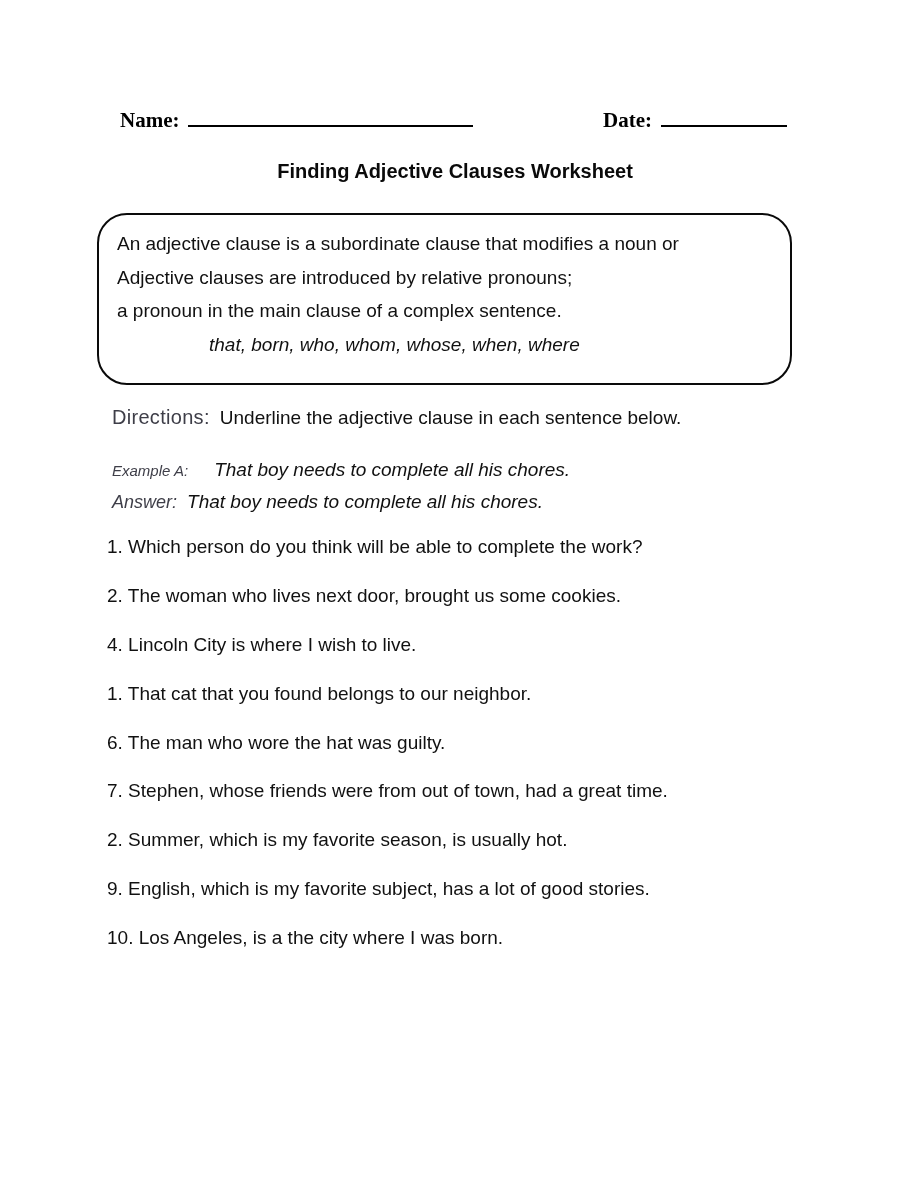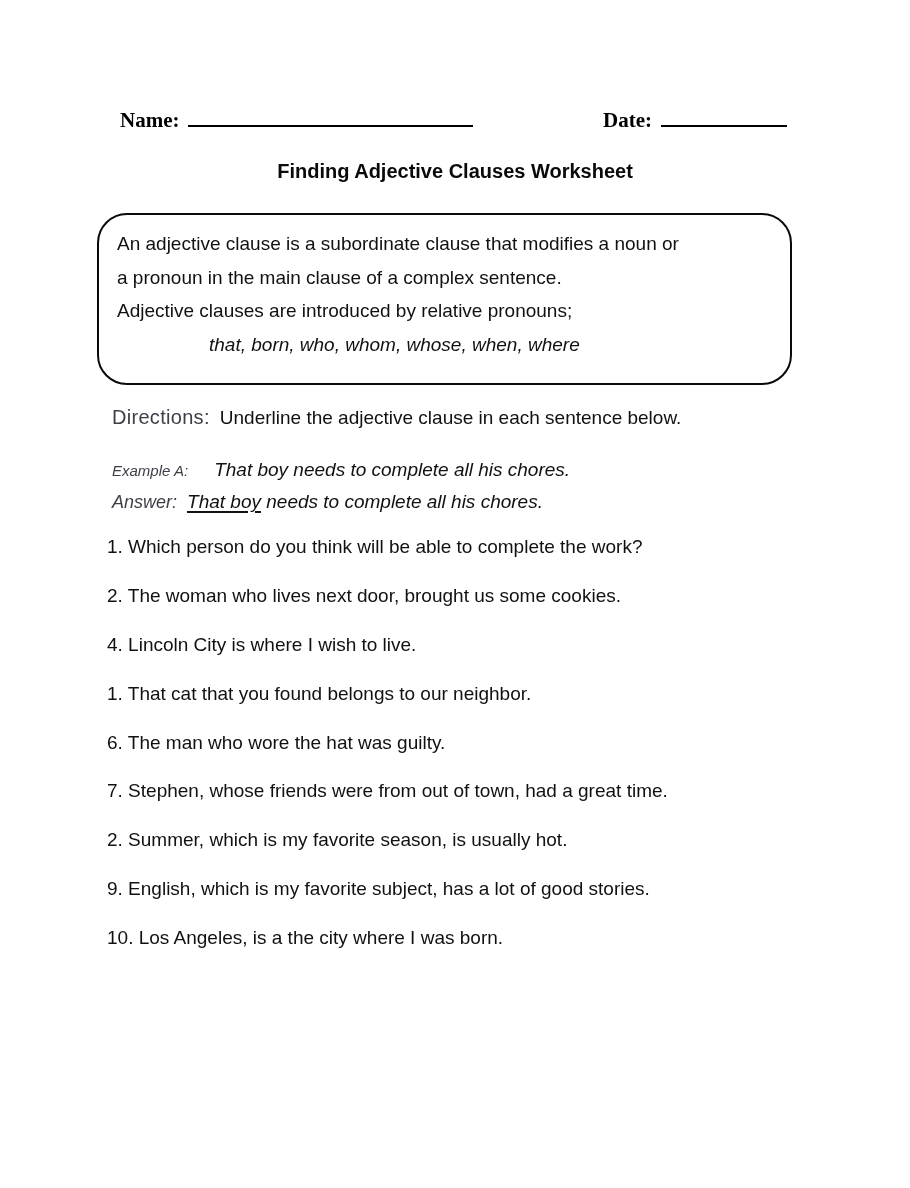--- a/index.html
+++ b/index.html
@@ -129,21 +129,20 @@
     font-style: italic;
     font-size: 18px;
     margin-right: 10px;
   }
   .answer-sentence {
     font-style: italic;
     font-size: 19px;
     color: #111111;
   }
   .underlined {
-    text-decoration: underline;
     text-underline-offset: 3px;
     text-decoration-thickness: 1.5px;
   }
 
   
   .sentences {
     position: absolute;
     left: 107px;
     top: 536px;
     width: 720px;
@@ -165,22 +164,22 @@
     <span class="serif-label">Name:</span><span class="blank-line name-line"></span>
   </div>
   <div class="date-group">
     <span class="serif-label">Date:</span><span class="blank-line date-line"></span>
   </div>
 
   <div class="title">Finding Adjective Clauses Worksheet</div>
 
   <div class="info-box">
     <div class="box-line">An adjective clause is a subordinate clause that modifies a noun or</div>
+    <div class="box-line">Adjective clauses are introduced by relative pronouns;</div>
     <div class="box-line">a pronoun in the main clause of a complex sentence.</div>
-    <div class="box-line">Adjective clauses are introduced by relative pronouns;</div>
     <div class="box-line pronouns">that, born, who, whom, whose, when, where</div>
   </div>
 
   <div class="directions-row">
     <span class="gray-label directions-label">Directions:</span><span class="directions-text">Underline the adjective clause in each sentence below.</span>
   </div>
 
   <div class="example-row">
     <span class="gray-label example-label">Example A:</span><span class="example-sentence">That boy needs to complete all his chores.</span>
   </div>

